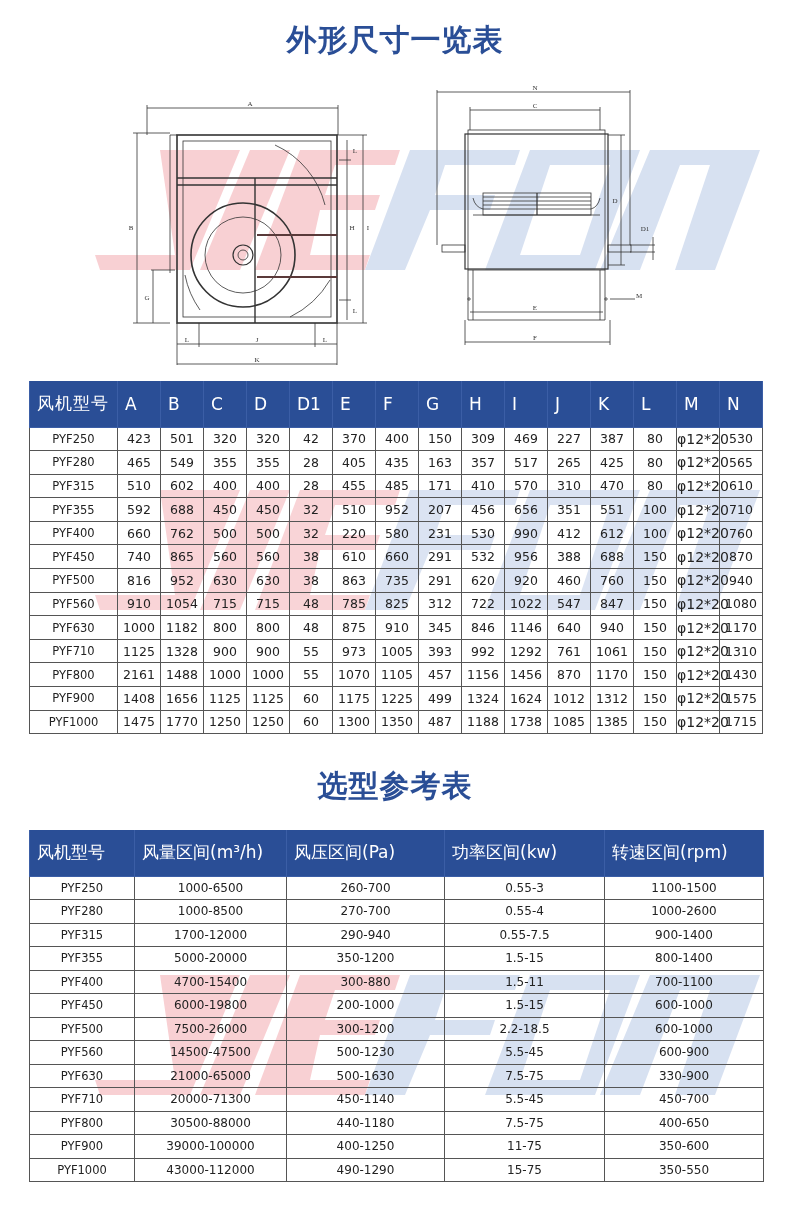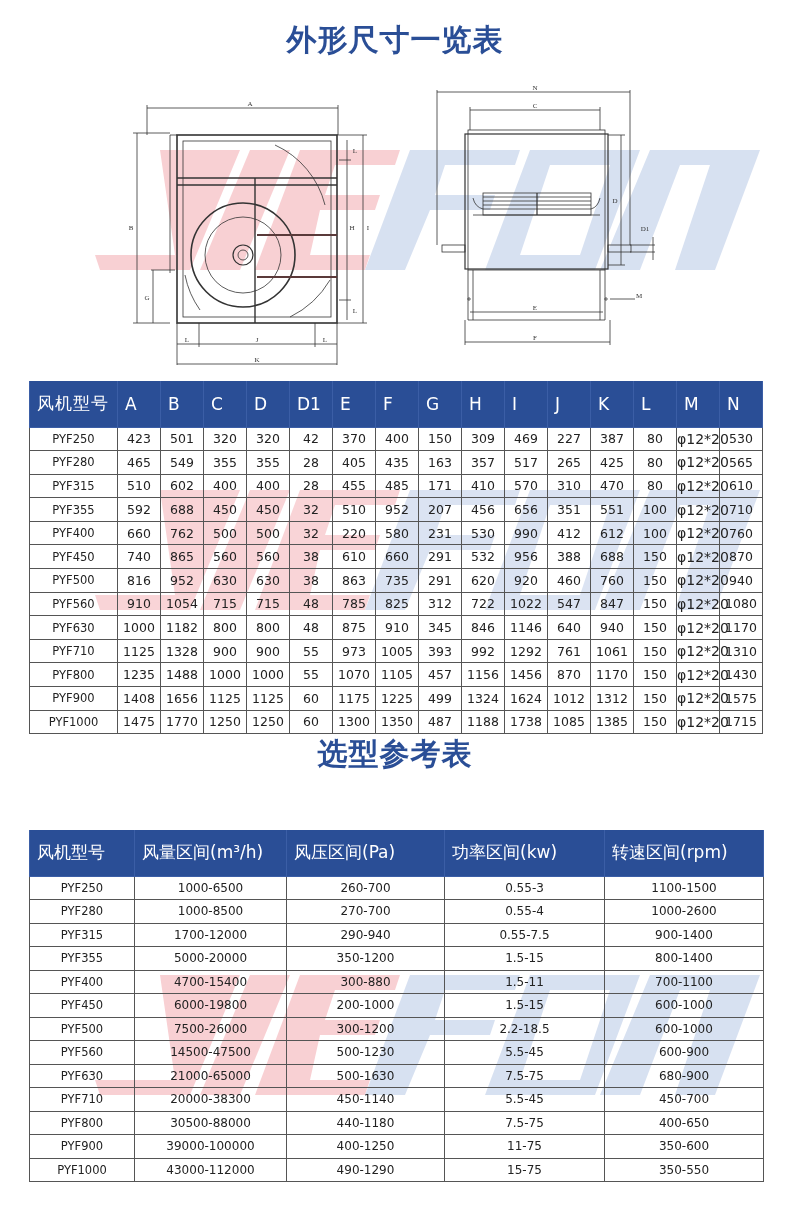--- a/index.html
+++ b/index.html
@@ -4,21 +4,21 @@
 <style>
   * { margin: 0; padding: 0; box-sizing: border-box; }
   html, body { width: 790px; height: 1210px; background: #ffffff; overflow: hidden; }
   body { position: relative; font-family: "DejaVu Sans", "Liberation Sans", sans-serif; color: #222; }
 
   .title {
     position: absolute; left: 0; width: 790px; text-align: center;
     color: #2a4e96; font-weight: bold; font-size: 30px; letter-spacing: 1px;
   }
   #title1 { top: 20px; }
-  #title2 { top: 734px; }
+  #title2 { top: 766px; }
 
   .watermark { position: absolute; pointer-events: none; z-index: 0; }
 
   .drawing { position: absolute; z-index: 1; }
 
   table.spec {
     position: absolute; border-collapse: collapse; z-index: 2;
     background: transparent; table-layout: fixed;
   }
   table.spec th {
@@ -423,21 +423,21 @@
         <td>992</td>
         <td>1292</td>
         <td>761</td>
         <td>1061</td>
         <td>150</td>
         <td class="m">φ12*20</td>
         <td>1310</td>
       </tr>
       <tr>
         <td>PYF800</td>
-        <td>1235</td>
+        <td>2161</td>
         <td>1488</td>
         <td>1000</td>
         <td>1000</td>
         <td>55</td>
         <td>1070</td>
         <td>1105</td>
         <td>457</td>
         <td>1156</td>
         <td>1456</td>
         <td>870</td>
@@ -557,25 +557,25 @@
         <td>14500-47500</td>
         <td>500-1230</td>
         <td>5.5-45</td>
         <td>600-900</td>
       </tr>
       <tr>
         <td>PYF630</td>
         <td>21000-65000</td>
         <td>500-1630</td>
         <td>7.5-75</td>
-        <td>680-900</td>
+        <td>330-900</td>
       </tr>
       <tr>
         <td>PYF710</td>
-        <td>20000-38300</td>
+        <td>20000-71300</td>
         <td>450-1140</td>
         <td>5.5-45</td>
         <td>450-700</td>
       </tr>
       <tr>
         <td>PYF800</td>
         <td>30500-88000</td>
         <td>440-1180</td>
         <td>7.5-75</td>
         <td>400-650</td>

